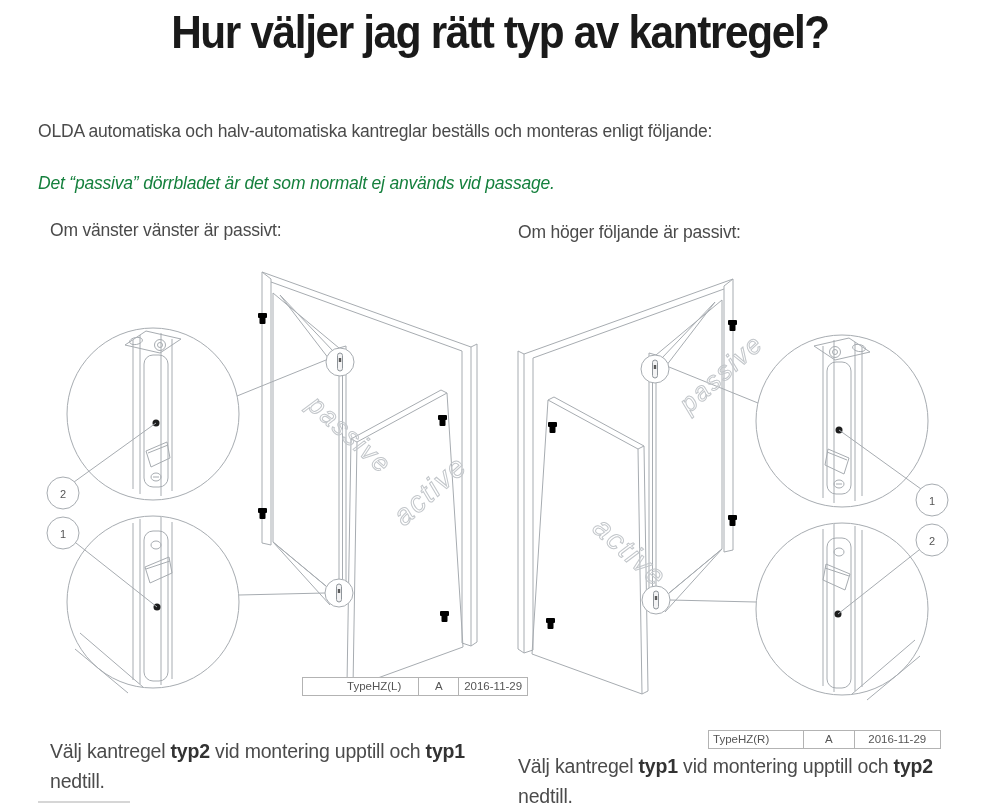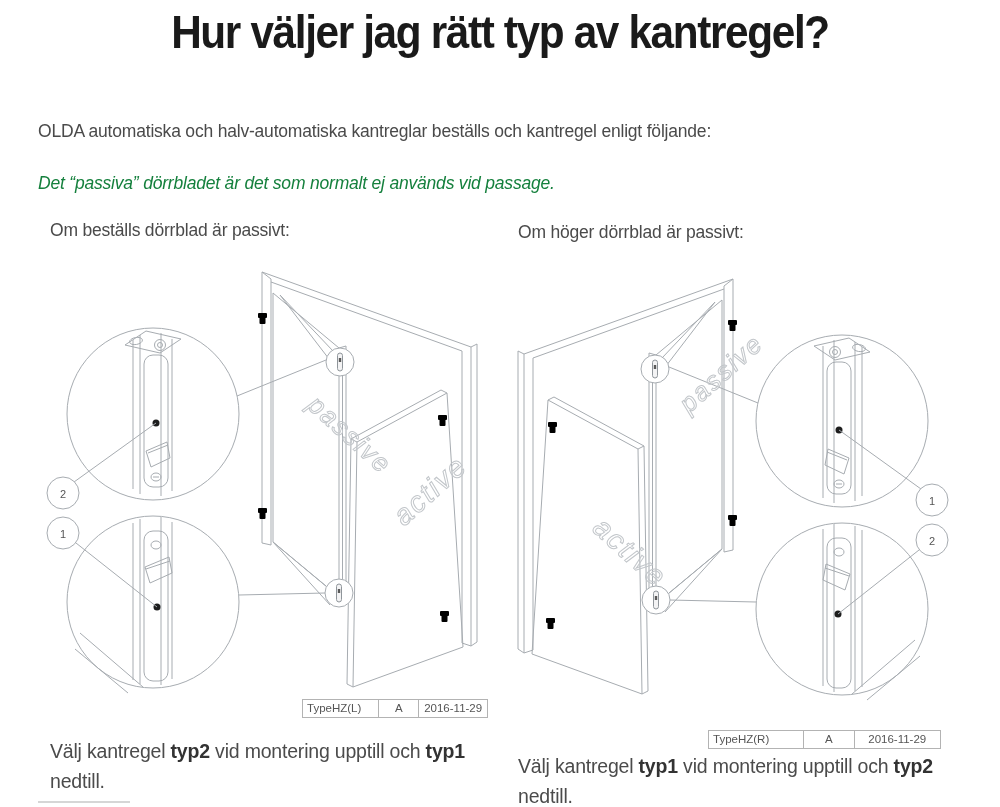--- a/index.html
+++ b/index.html
@@ -21,21 +21,21 @@
   .panel{position:absolute;}
   .panel svg{display:block;}
   .titleblock{
     position:absolute;display:flex;align-items:stretch;background:#fff;
     border:1px solid #b3b3b3;font-size:11.5px;color:#555;height:17px;line-height:17px;
   }
   .titleblock .cell{white-space:nowrap;overflow:hidden;}
   .titleblock .cell.model{width:40%;padding-left:4px;border-right:1px solid #b3b3b3;}
   .titleblock .cell.rev{width:22%;text-align:center;border-right:1px solid #b3b3b3;}
   .titleblock .cell.date{width:38%;text-align:center;}
-  .tb-left{left:302px;top:699px;width:184px;}
+  .tb-left{left:302px;top:677px;width:184px;padding-left:40px;}
   .tb-right{left:708px;top:712px;width:231px;margin-top:18px;}
   .caption{font-size:19.5px;color:#4b4b4b;line-height:1.55;letter-spacing:-0.2px;width:440px;}
   .caption b{font-weight:bold;color:#333;}
   .cap-left{left:50px;top:736px;}
   .cap-right{left:518px;top:751px;}
   .cutoff-line{left:38px;top:801px;width:92px;height:2px;background:#d6d6d6;}
   
   .art path,.art line,.art rect,.art circle,.art ellipse,.art polyline{
     fill:none;stroke:#a7acb1;stroke-width:1;vector-effect:non-scaling-stroke;
   }
@@ -121,25 +121,25 @@
       <path d="M44,227 L126,168"></path>
       <path d="M46,288 L127,352"></path>
       <circle class="whitefill" cx="33" cy="238" r="16"></circle>
       <circle class="whitefill" cx="33" cy="278" r="16"></circle>
     </g>
   </defs>
 </svg>
 
 <h1 class="page-title">Hur väljer jag rätt typ av kantregel?</h1>
 
-<p class="abs intro">OLDA automatiska och halv-automatiska kantreglar beställs och kantregel enligt följande:</p>
+<p class="abs intro">OLDA automatiska och halv-automatiska kantreglar beställs och monteras enligt följande:</p>
 <p class="abs note">Det “passiva” dörrbladet är det som normalt ej används vid passage.</p>
 
-<div class="abs col-head left">Om beställs dörrblad är passivt:</div>
-<div class="abs col-head right">Om höger dörrblad är passivt:</div>
+<div class="abs col-head left">Om vänster vänster är passivt:</div>
+<div class="abs col-head right">Om höger följande är passivt:</div>
 
 <div class="panel" style="left:30px;top:255px;width:460px;height:470px;">
   <svg width="460" height="470" viewBox="0 0 460 470">
     <use href="#doorart"></use>
     <text class="door-label" x="276" y="152" font-size="26" transform="rotate(42 276 152)">passive</text>
     <text class="door-label" x="374" y="272" font-size="29" transform="rotate(-42 374 272)">active</text>
     <text class="balloon-num" x="33" y="242.5">2</text>
     <text class="balloon-num" x="33" y="282.5">1</text>
   </svg>
 </div>

